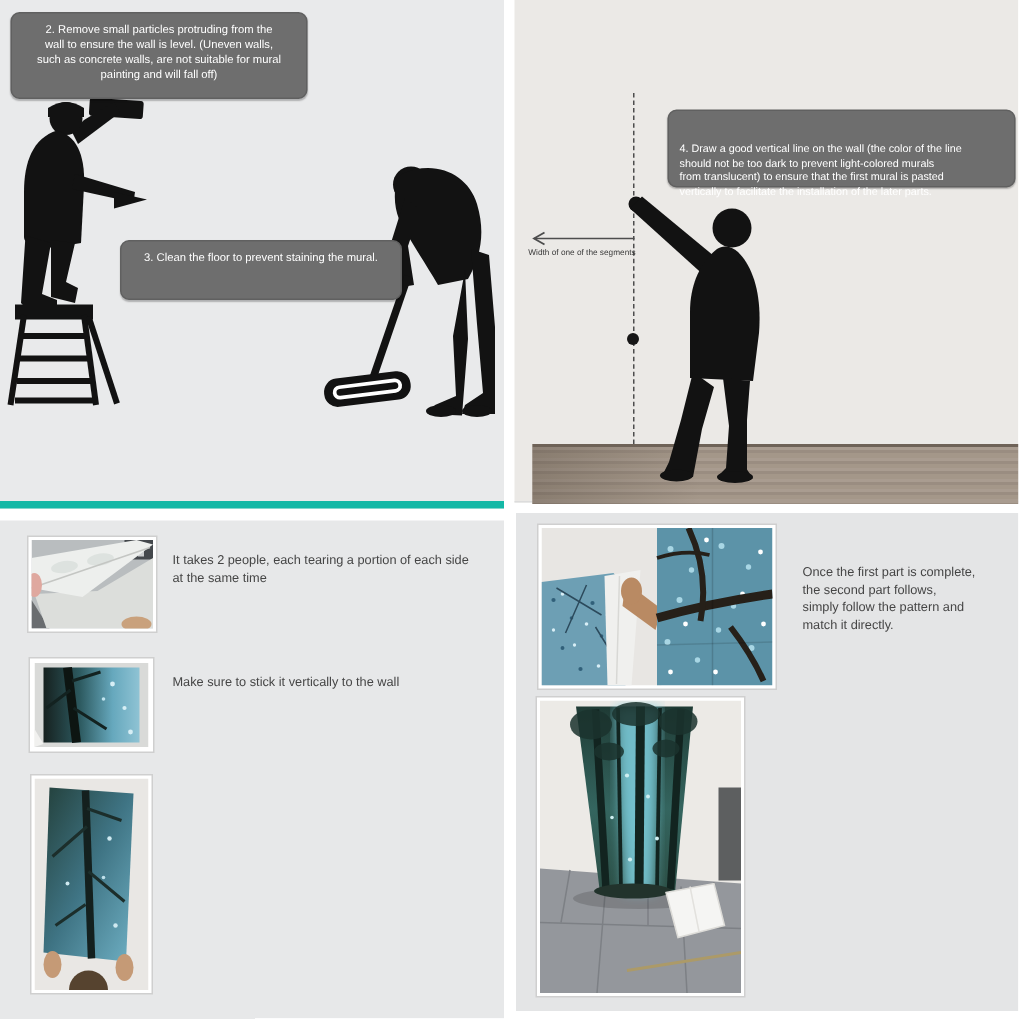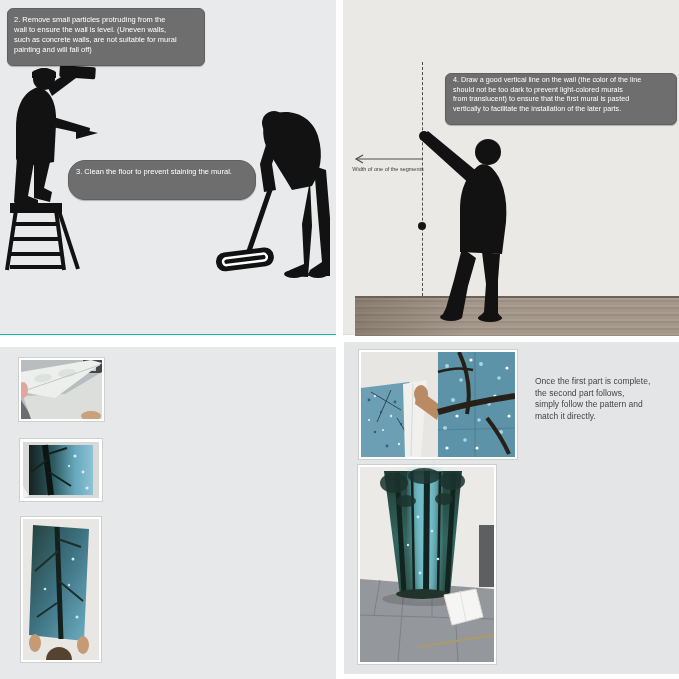--- a/index.html
+++ b/index.html
@@ -1,28 +1,28 @@
 <!DOCTYPE html>
 <html><head>
 <meta charset="utf-8">
 <style>
   html,body{margin:0;padding:0;background:#fff;}
   #canvas{position:relative;width:679px;height:679px;background:#fff;overflow:hidden;
           font-family:"Liberation Sans",sans-serif;-webkit-font-smoothing:antialiased;}
   .quad{position:absolute;}
-  #q-tl{left:0;top:0;width:336px;height:334px;background:#e9eaeb;border-bottom:1px solid #14b8a6;}
+  #q-tl{left:0;top:0;width:336px;height:334px;background:#e9eaeb;border-bottom:5px solid #14b8a6;text-align:center;}
   #q-tr{left:343px;top:0;width:336px;height:334px;background:#ebe9e6;border-bottom:1px solid #dcdcdc;}
   #q-bl{left:0;top:347px;width:336px;height:332px;background:#e7e8e9;}
   #q-br{left:344px;top:342px;width:335px;height:332px;background:#e4e5e6;}
   .callout{position:absolute;background:#6e6e6e;border:1px solid #606060;border-radius:6px;
            color:#fff;white-space:pre-line;box-sizing:border-box;z-index:5;
            box-shadow:0 1px 1px rgba(0,0,0,.25);}
   #callout-2{left:7px;top:8px;width:198px;height:58px;font-size:7.5px;line-height:1.35;padding:6px 6px;}
-  #callout-3{left:68px;top:160px;width:188px;height:40px;font-size:7.5px;line-height:1.3;padding:6px 7px;border-radius:17px;}
-  #callout-4{left:102px;top:73px;width:232px;height:52px;font-size:7.2px;line-height:1.32;padding:1px 7px;}
+  #callout-3{left:80px;top:160px;width:188px;height:40px;font-size:7.5px;line-height:1.3;padding:6px 7px;}
+  #callout-4{left:102px;top:73px;width:232px;height:52px;font-size:7.2px;line-height:1.32;padding:20px 7px;}
   .caption{position:absolute;color:#454545;font-size:8.5px;line-height:1.38;white-space:pre-line;width:224px;}
   .sil{position:absolute;}
   #guide-line{position:absolute;left:79px;top:62px;height:234px;width:0;border-left:1.5px dashed #4d4d4d;}
   #guide-dot{position:absolute;left:75px;top:222px;width:8px;height:8px;border-radius:50%;background:#161616;}
   #seg-arrow{position:absolute;left:10px;top:152px;width:72px;height:14px;}
   #seg-label{position:absolute;left:6px;top:166px;width:78px;text-align:center;
              font-size:5.5px;color:#3a3a3a;line-height:1.1;}
   #wood-floor{position:absolute;left:12px;top:296px;right:0;height:38px;
      background:
        linear-gradient(90deg,rgba(40,30,20,.22),rgba(0,0,0,0) 35%),
@@ -129,20 +129,22 @@
         <polygon points="0,40 12,59 0,59" fill="#6a6d70"></polygon>
         <polygon points="2,36 44,34 81,12 81,59 10,59" fill="#dcdedb"></polygon>
         <polygon points="0,12 70,0 81,3 34,38 0,32" fill="#edefed"></polygon>
         <ellipse cx="22" cy="18" rx="9" ry="4" fill="#dde2df" transform="rotate(-8 22 18)"></ellipse>
         <ellipse cx="46" cy="13" rx="9" ry="4" fill="#dde2df" transform="rotate(-8 46 13)"></ellipse>
         <line x1="0" y1="32" x2="79" y2="5" stroke="#c4c6c3" stroke-width="1"></line>
         <ellipse cx="2" cy="30" rx="5" ry="8" fill="#dfa89f"></ellipse>
         <ellipse cx="70" cy="56" rx="10" ry="5" fill="#c9a17c"></ellipse>
       </svg>
     </div>
+    <div class="caption" style="left:115px;top:21px">It takes 2 people, each tearing a portion of each side
+ at the same time</div>
 
     <div class="photo thick" style="left:20px;top:92px">
       <svg width="76" height="56" viewBox="0 0 76 56">
         <defs>
           <linearGradient id="g2" x1="0" y1="0" x2="1" y2="0">
             <stop offset="0" stop-color="#16211f"></stop>
               <stop offset=".38" stop-color="#2d5a60"></stop>
             <stop offset=".72" stop-color="#66a8bd"></stop>
               <stop offset="1" stop-color="#8fc3d4"></stop>
           </linearGradient>
@@ -151,20 +153,21 @@
         <rect x="6" y="3" width="64" height="50" fill="url(#g2)"></rect>
         <path d="M22,3 L28,53" stroke="#0d1512" stroke-width="6" fill="none"></path>
         <path d="M24,18 L8,30 M26,30 L48,44 M25,12 L44,6" stroke="#132220" stroke-width="2" fill="none"></path>
         <circle cx="52" cy="14" r="1.6" fill="#d6eef5"></circle>
           <circle cx="60" cy="30" r="1.4" fill="#d6eef5"></circle>
         <circle cx="46" cy="24" r="1.2" fill="#bfe3ee"></circle>
           <circle cx="64" cy="46" r="1.6" fill="#d6eef5"></circle>
         <polygon points="0,44 6,54 0,56" fill="#f1f1ef"></polygon>
       </svg>
     </div>
+    <div class="caption" style="left:115px;top:102px">Make sure to stick it vertically to the wall</div>
 
     <div class="photo" style="left:21px;top:170px">
       <svg width="76" height="141" viewBox="0 0 76 141">
         <defs>
           <linearGradient id="g3" x1="0" y1="0" x2="1" y2="1">
             <stop offset="0" stop-color="#23403b"></stop>
               <stop offset=".5" stop-color="#3f7484"></stop>
             <stop offset="1" stop-color="#6fb0c4"></stop>
           </linearGradient>
         </defs>

